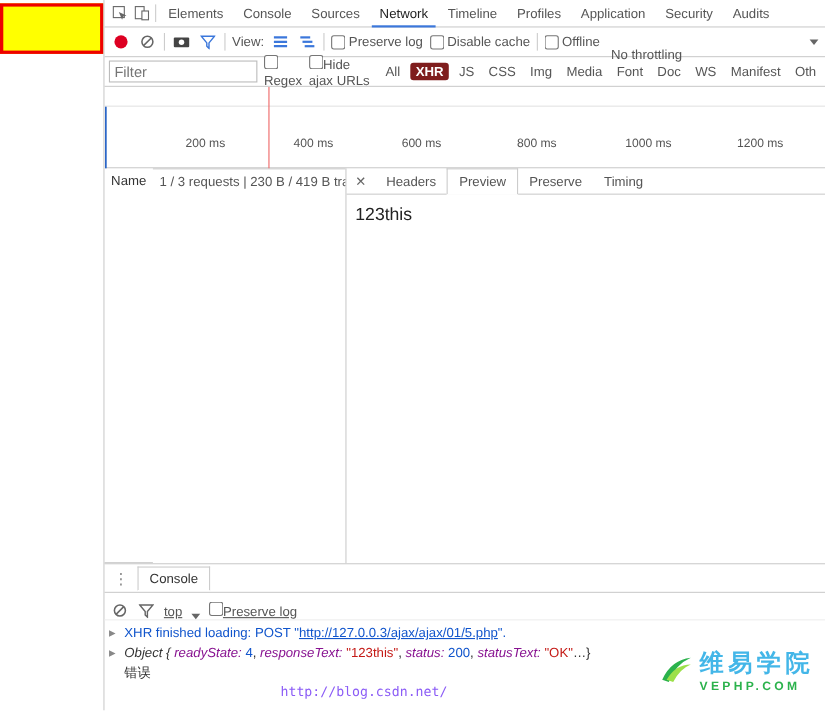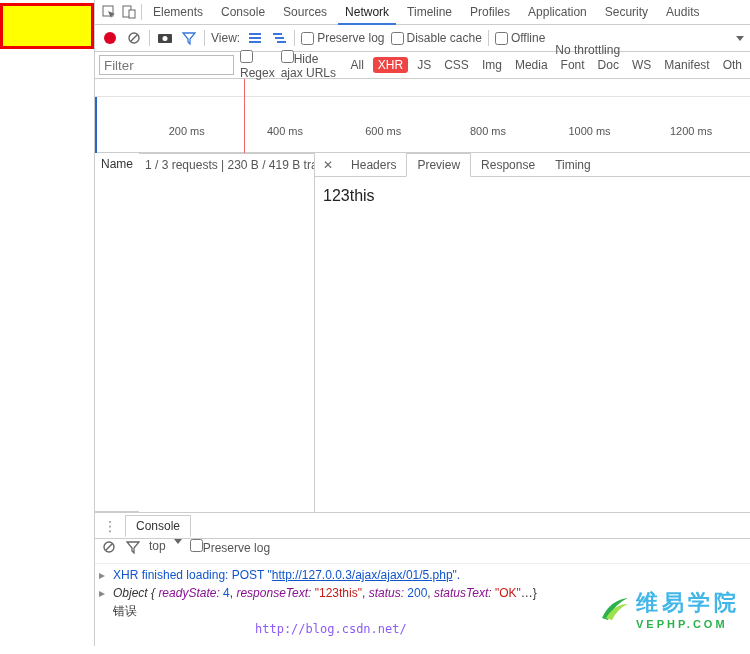--- a/index.html
+++ b/index.html
@@ -18,21 +18,21 @@
   .toolbar .btn { width: 18px; height: 18px; display: inline-flex; align-items: center; justify-content: center; cursor: pointer; }
   .rec { width: 12px; height: 12px; border-radius: 50%; background: #d02; }
   .clear-ic svg, .filter-ic svg, .camera-ic svg { display: block; }
   .toolbar label { display: inline-flex; align-items: center; gap: 3px; cursor: pointer; }
   .throttling { display: inline-flex; align-items: center; gap: 6px; margin-left: 4px; margin-top: 24px; }
 
   .filterbar { display: flex; align-items: center; height: 27px; border-bottom: 1px solid #ccc; gap: 6px; padding: 0 4px; color: #555; }
   .filterbar input[type=text] { width: 135px; height: 20px; border: 1px solid #bbb; padding: 0 4px; color: #888; }
   .chips { display: flex; align-items: center; gap: 5px; }
   .chip { padding: 2px 4px; cursor: pointer; }
-  .chip.active { background: #ef4444; color: #fff; border-radius: 3px; padding: 1px 5px; }
+  .chip.active { background: #7f1d1d; color: #fff; border-radius: 3px; padding: 1px 5px; font-weight: bold; }
 
   .timeline { position: relative; height: 74px; border-bottom: 1px solid #ccc; }
   .ruler { position: relative; height: 18px; border-bottom: 1px solid #e3e3e3; }
   .ruler .tick { position: absolute; top: 2px; font-size: 11px; color: #555; transform: translateX(-50%); margin-top: 44px; }
   .canvas { position: relative; height: 56px; }
   .canvas .cursor-line { position: absolute; top: -18px; bottom: 0; width: 1px; background: #e66; left: 22.8%; }
   .canvas .start-blue { position: absolute; top: 0; bottom: 0; width: 2px; background: #2a65c7; left: 0; }
 
   .split { display: flex; height: 360px; border-bottom: 1px solid #ccc; }
   .left { width: 220px; border-right: 1px solid #ccc; display: flex; }
@@ -45,21 +45,21 @@
   .right { flex: 1; display: flex; flex-direction: column; }
   .right .subtabs { display: flex; border-bottom: 1px solid #ccc; align-items: center; }
   .right .subtabs .close { padding: 4px 8px; cursor: pointer; color: #666; }
   .right .subtabs .stab { padding: 4px 10px; color: #555; cursor: pointer; }
   .right .subtabs .stab.active { border: 1px solid #ccc; border-bottom: 1px solid #fff; margin-bottom: -1px; background: #fff; }
   .right .preview { padding: 10px 8px; font-size: 16px; color: #222; }
 
   .console-header { display: flex; align-items: center; height: 26px; border-bottom: 1px solid #ccc; padding: 0 2px; }
   .console-header .drag { padding: 0 6px; color: #888; cursor: pointer; font-size: 14px; letter-spacing: 2px; }
   .console-header .ctab { padding: 3px 10px; border: 1px solid #ccc; border-bottom: 1px solid #fff; margin-bottom: -1px; background: #fff; cursor: pointer; }
-  .console-tools { display: flex; align-items: flex-start; gap: 8px; height: 25px; border-bottom: 1px solid #eee; padding: 0 6px; color: #555; }
+  .console-tools { display: flex; align-items: flex-end; gap: 8px; height: 25px; border-bottom: 1px solid #eee; padding: 0 6px; color: #555; text-decoration: underline; }
   .console-tools .btn { width: 16px; height: 16px; display: inline-flex; align-items: center; justify-content: center; cursor: pointer; }
   .console-tools .caret-dn { width: 0; height: 0; border-top: 5px solid #666; border-left: 4px solid transparent; border-right: 4px solid transparent; }
 
   .console-body { padding: 2px 0 8px 0; font-family: Consolas, monospace; font-size: 12px; line-height: 18px; }
   .console-body .row { display: flex; align-items: flex-start; padding: 0 4px; }
   .console-body .arrow { width: 14px; color: #888; }
   .console-body .blue { color: #1155cc; }
   .console-body .red { color: #c41a16; }
   .console-body .purple { color: #881391; }
   .console-body .url { text-decoration: underline; }
@@ -207,21 +207,21 @@
             <span>1.php</span>
           </li>
         </ul>
         <div class="status">1 / 3 requests | 230 B / 419 B transferre...</div>
       </div>
       <div class="right">
         <div class="subtabs">
           <span class="close">✕</span>
           <span class="stab">Headers</span>
           <span class="stab active">Preview</span>
-          <span class="stab">Response</span>
+          <span class="stab">Preserve</span>
           <span class="stab">Timing</span>
         </div>
         <div class="preview">123this</div>
       </div>
     </div>
 
     <div class="console-header">
       <span class="drag">⋮</span>
       <span class="ctab">Console</span>
     </div>

